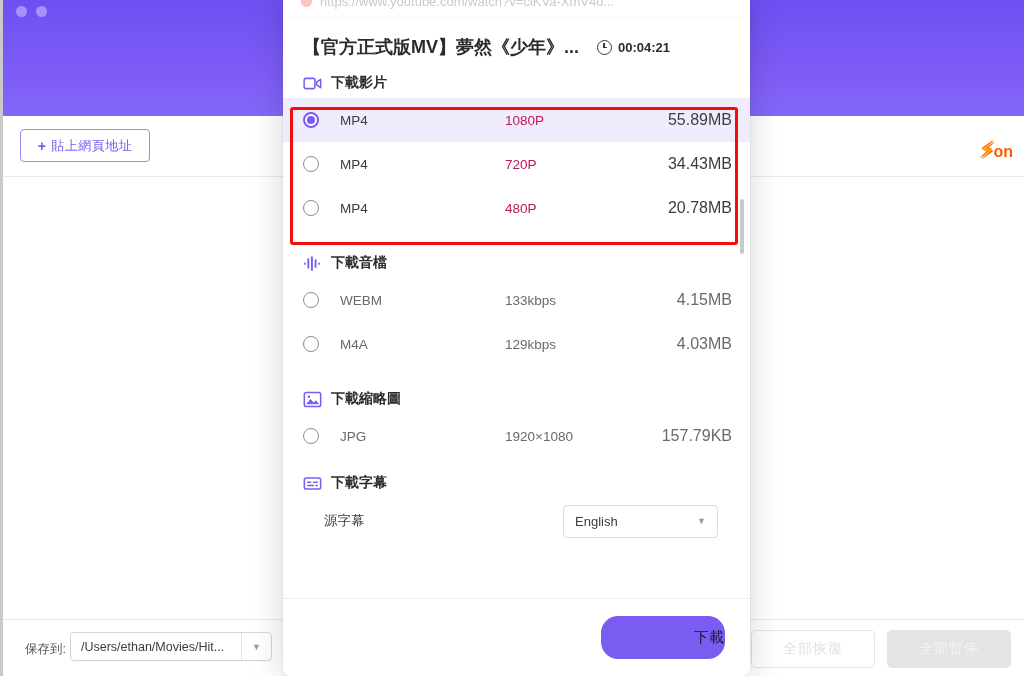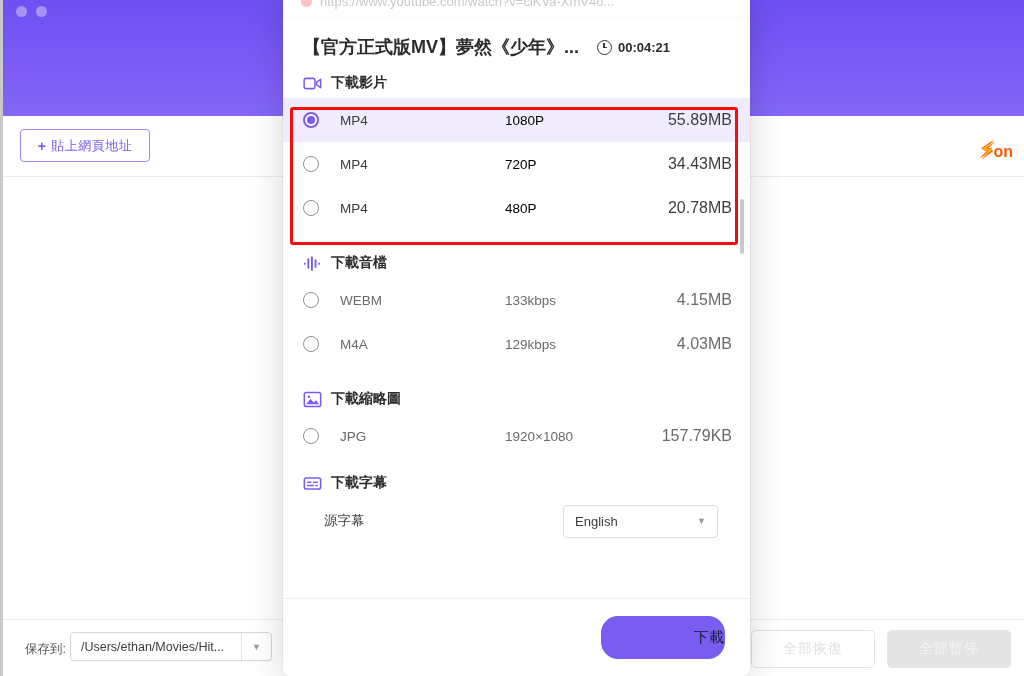--- a/index.html
+++ b/index.html
@@ -155,21 +155,21 @@
     width: 16px; height: 16px; border-radius: 50%;
     border: 1.5px solid #8f8f8f; flex: 0 0 auto; position: relative;
     background:#fff;
   }
   .radio.on { border-color: #7b5cf0; border-width: 2px; }
   .radio.on:after {
     content: ""; position: absolute; left: 2.2px; top: 2.2px;
     width: 7.6px; height: 7.6px; border-radius: 50%; background: #7b5cf0;
   }
   .opt-fmt { width: 165px; margin-left: 21px; font-size: 13.5px; color: #3d3d3d; }
-  .opt-qual { width: 145px; font-size: 13.5px; color: #000000; }
+  .opt-qual { width: 145px; font-size: 13.5px; color: #be185d; }
   .opt-size { flex: 1; text-align: right; font-size: 16px; color: #3d3d3d; }
   .opt-row.dim .opt-fmt, .opt-row.dim .opt-qual, .opt-row.dim .opt-size { color: #6a6a6a; }
 
   .sub-row {
     display: flex; align-items: center; height: 46px; padding-left: 41px; padding-right: 32px;
   }
   .sub-row .lab { font-size: 13.5px; color: #3d3d3d; }
   .lang-select {
     margin-left: auto; width: 155px; height: 33px;
     border: 1px solid #dcdcdc; border-radius: 4px; background: #fff;

